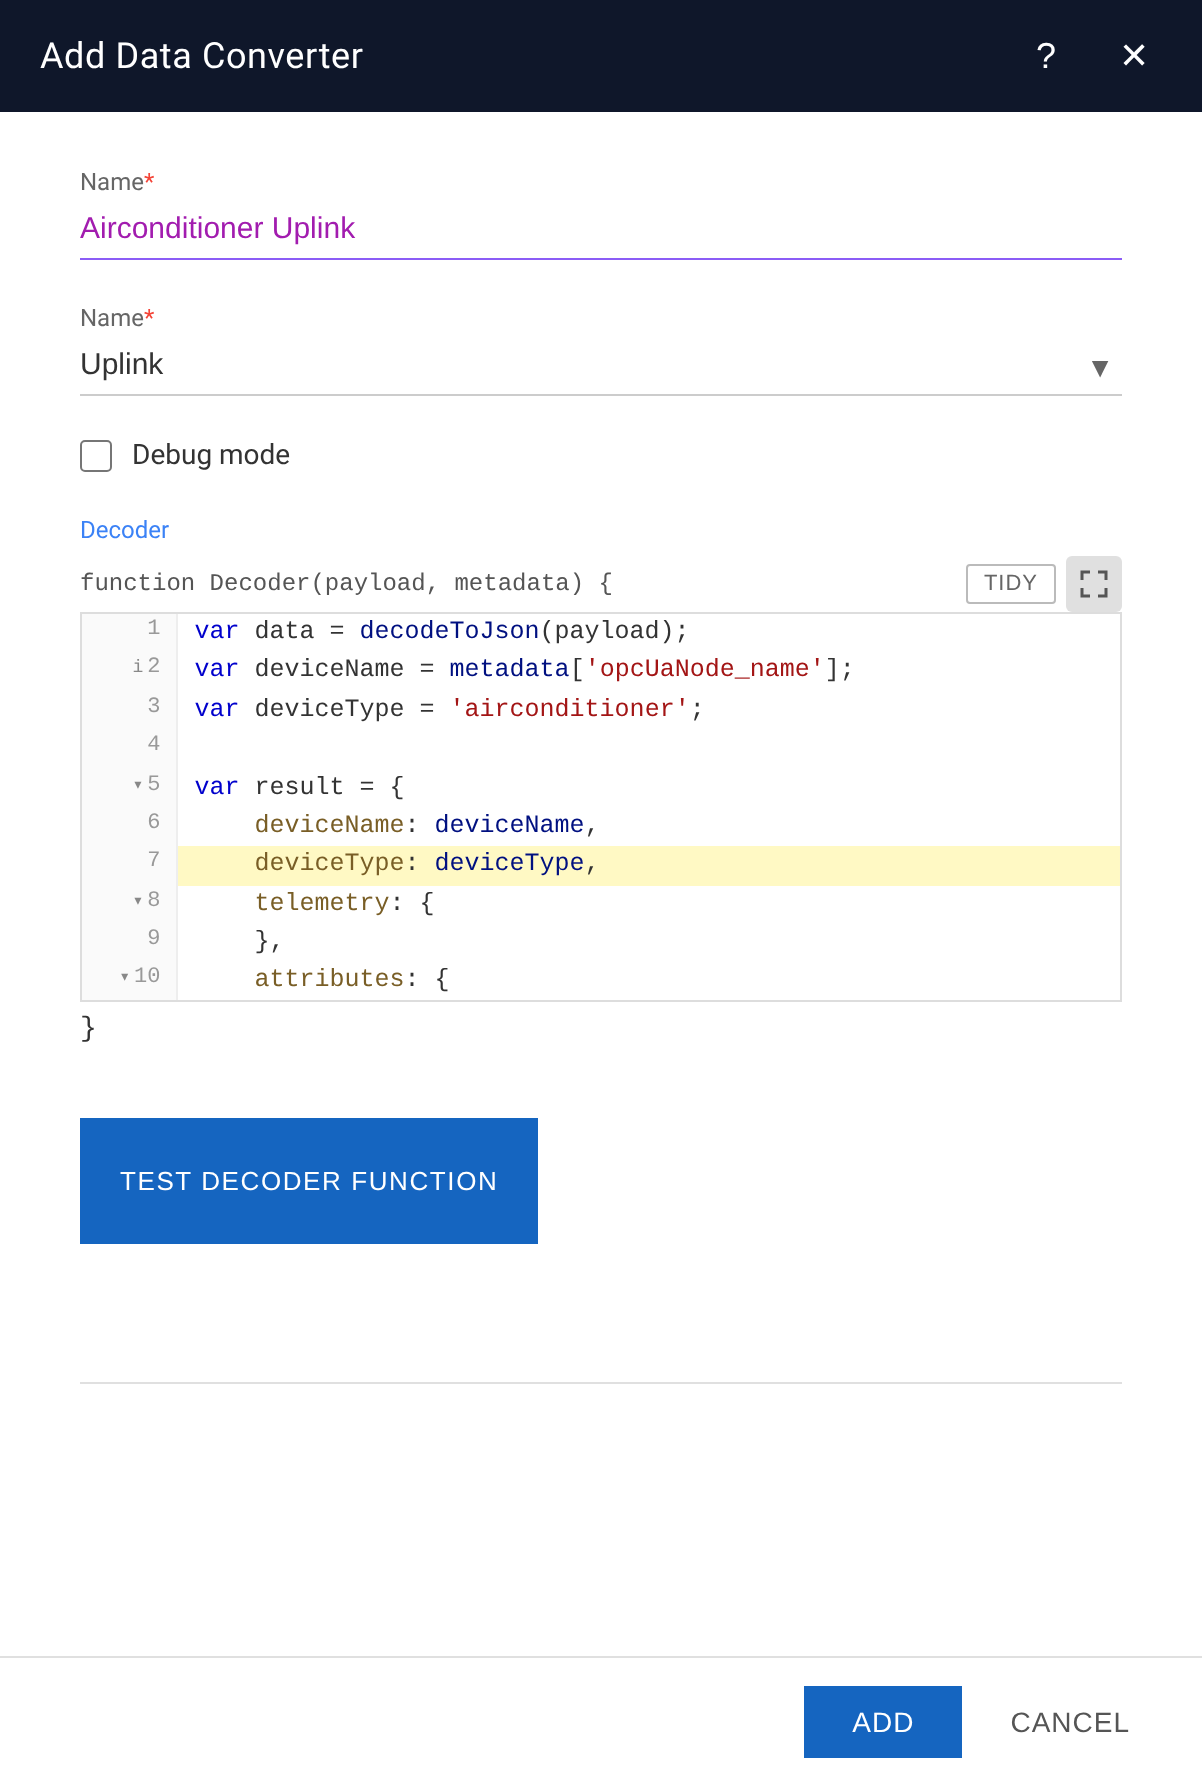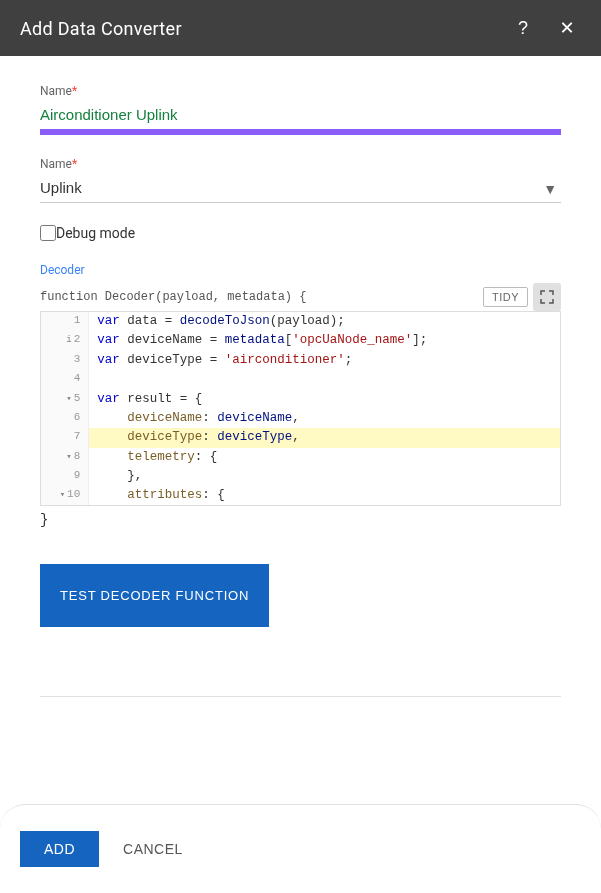--- a/index.html
+++ b/index.html
@@ -14,21 +14,21 @@
     .dialog {
       width: 601px;
       min-height: 893px;
       background: #fff;
       display: flex;
       flex-direction: column;
       box-shadow: 0 4px 20px rgba(0,0,0,0.3);
       position: relative;
     }
     .dialog-header {
-      background: #404040;
+      background: #0f172a;
       color: #fff;
       padding: 0 20px;
       height: 56px;
       display: flex;
       align-items: center;
       justify-content: space-between;
       flex-shrink: 0;
     }
     .dialog-title {
       font-size: 18px;
@@ -67,24 +67,24 @@
       color: #666;
       margin-bottom: 4px;
       display: block;
     }
     .form-label .required {
       color: #f44336;
     }
     .form-input {
       width: 100%;
       border: none;
-      border-bottom: 6px solid #8b5cf6;
+      border-bottom: 1px solid #8b5cf6;
       outline: none;
       font-size: 15px;
-      color: #15803d;
+      color: #a21caf;
       padding: 4px 0 6px 0;
       background: transparent;
     }
     .select-wrapper {
       position: relative;
       width: 100%;
     }
     .form-select {
       width: 100%;
       border: none;
@@ -102,20 +102,21 @@
       right: 4px;
       top: 50%;
       transform: translateY(-50%);
       pointer-events: none;
       color: #666;
       font-size: 14px;
     }
     .checkbox-group {
       display: flex;
       align-items: center;
+      gap: 10px;
       margin-bottom: 22px;
     }
     .checkbox-input {
       width: 16px;
       height: 16px;
       cursor: pointer;
       accent-color: #1565c0;
     }
     .checkbox-label {
       font-size: 14px;
@@ -221,26 +222,26 @@
     }
     .desc-label {
       font-size: 13px;
       color: #aaa;
       margin-top: 20px;
       display: block;
       margin-bottom: 6px;
     }
     .dialog-footer {
       display: flex;
-      align-items: center;
-      padding: 26px 20px;
+      justify-content: flex-end;
+      align-items: center;
+      padding: 14px 20px;
       gap: 8px;
       border-top: 1px solid #e0e0e0;
       flex-shrink: 0;
-      border-radius: 25px;
     }
     .btn-add {
       background: #1565c0;
       color: #fff;
       border: none;
       padding: 10px 24px;
       font-size: 14px;
       font-weight: 500;
       letter-spacing: 0.5px;
       cursor: pointer;

